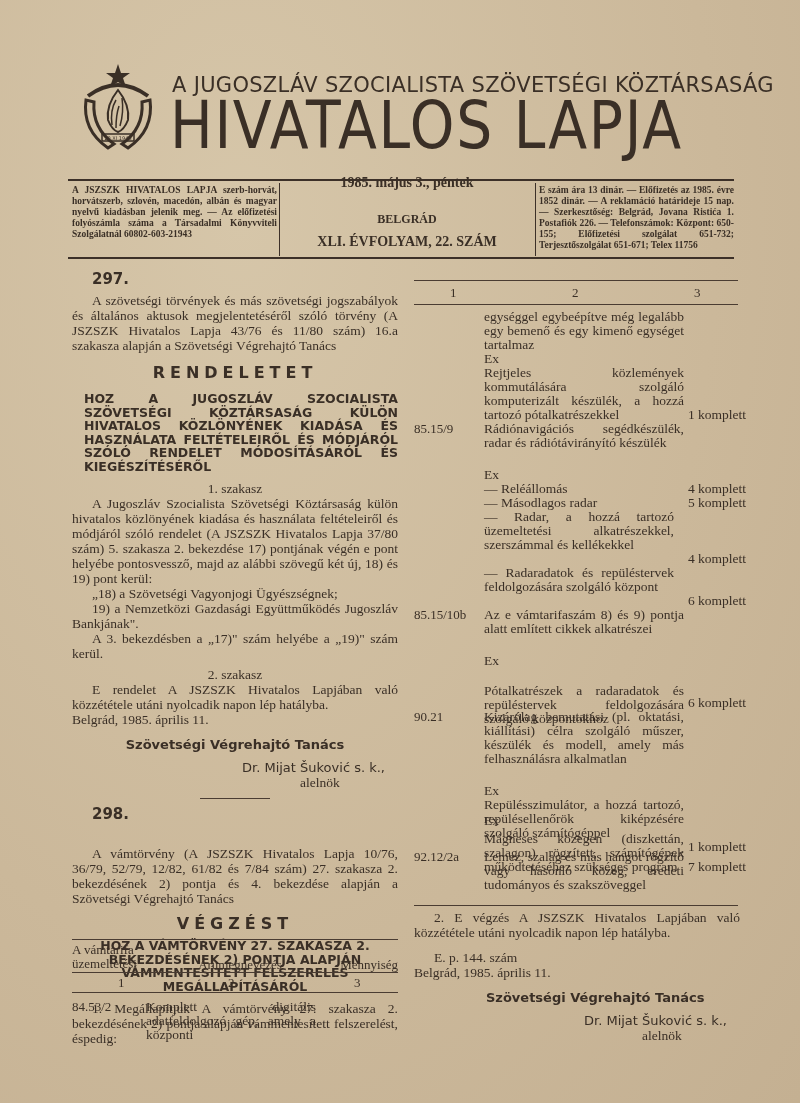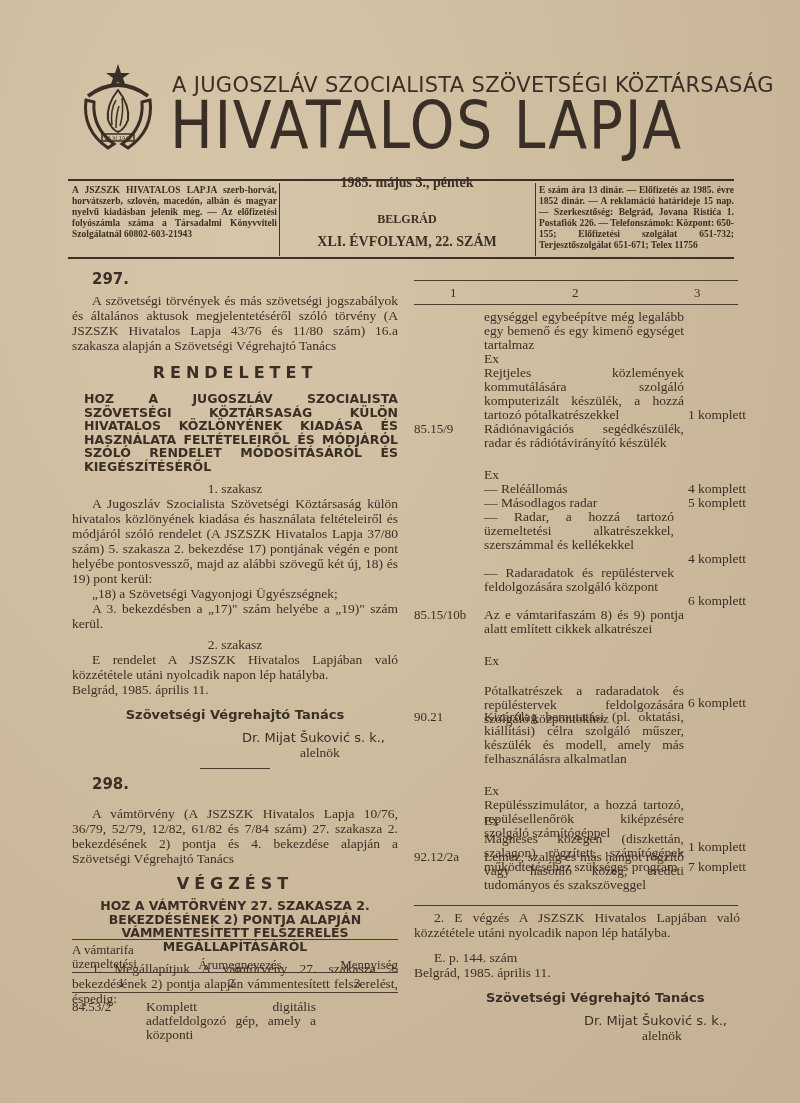--- a/index.html
+++ b/index.html
@@ -71,31 +71,32 @@
 <div class="abs rule" style="left:68px; top:257px; width:666px; height:2px;"></div>
 
 <div class="abs col" style="left:72px; top:272px; width:326px;">
   <div class="heading-num" style="margin-left:20px;">297.</div>
   <p class="p-indent" style="margin-top:6px;">A szövetségi törvények és más szövetségi jogszabályok és általános aktusok megjelentetéséről szóló törvény (A JSZSZK Hivatalos Lapja 43/76 és 11/80 szám) 16.a szakasza alapján a Szövetségi Végrehajtó Tanács</p>
   <div class="spaced-title" style="margin-top:12px;">RENDELETET</div>
   <div class="caps-title" style="margin-top:12px; text-align:justify;margin-left:12px;">HOZ A JUGOSZLÁV SZOCIALISTA SZÖVETSÉGI KÖZTÁRSASÁG KÜLÖN HIVATALOS KÖZLÖNYÉNEK KIADÁSA ÉS HASZNÁLATA FELTÉTELEIRŐL ÉS MÓDJÁRÓL SZÓLÓ RENDELET MÓDOSÍTÁSÁRÓL ÉS KIEGÉSZÍTÉSÉRŐL</div>
   <div class="center" style="margin-top:8px;">1. szakasz</div>
   <p class="p-indent">A Jugoszláv Szocialista Szövetségi Köztársaság külön hivatalos közlönyének kiadása és használata feltételeiről és módjáról szóló rendelet (A JSZSZK Hivatalos Lapja 37/80 szám) 5. szakasza 2. bekezdése 17) pontjának végén e pont helyébe pontosvessző, majd az alábbi szövegű két új, 18) és 19) pont kerül:</p>
   <p class="p-indent">„18) a Szövetségi Vagyonjogi Ügyészségnek;</p>
+  <p class="p-indent">19) a Nemzetközi Gazdasági Együttműködés Jugoszláv Bankjának".</p>
   <p class="p-indent">A 3. bekezdésben a „17)" szám helyébe a „19)" szám kerül.</p>
   <div class="center" style="margin-top:6px;">2. szakasz</div>
   <p class="p-indent">E rendelet A JSZSZK Hivatalos Lapjában való közzététele utáni nyolcadik napon lép hatályba.</p>
   <div>Belgrád, 1985. április 11.</div>
   <div class="sig-org center" style="margin-top:10px;">Szövetségi Végrehajtó Tanács</div>
   <div class="sig-name" style="margin-top:8px; padding-left:170px;">Dr. Mijat Šuković s. k.,</div>
   <div style="padding-left:228px;">alelnök</div>
   <div class="hline" style="width:70px; margin:8px auto 0;"></div>
 
   <div class="heading-num" style="margin-left:20px; margin-top:8px;">298.</div>
-  <p class="p-indent" style="margin-top:14px;">A vámtörvény (A JSZSZK Hivatalos Lapja 10/76, 36/79, 52/79, 12/82, 61/82 és 7/84 szám) 27. szakasza 2. bekezdésének 2) pontja és 4. bekezdése alapján a Szövetségi Végrehajtó Tanács</p>
+  <p class="p-indent" style="margin-top:24px;">A vámtörvény (A JSZSZK Hivatalos Lapja 10/76, 36/79, 52/79, 12/82, 61/82 és 7/84 szám) 27. szakasza 2. bekezdésének 2) pontja és 4. bekezdése alapján a Szövetségi Végrehajtó Tanács</p>
   <div class="spaced-title" style="margin-top:10px;">VÉGZÉST</div>
   <div class="caps-title" style="margin-top:8px;">HOZ A VÁMTÖRVÉNY 27. SZAKASZA 2. BEKEZDÉSÉNEK 2) PONTJA ALAPJÁN VÁMMENTESÍTETT FELSZERELÉS MEGÁLLAPÍTÁSÁRÓL</div>
   <p class="p-indent" style="margin-top:8px;">1. Megállapítjuk A vámtörvény 27. szakasza 2. bekezdésének 2) pontja alapján vámmentesített felszerelést, éspedig:</p>
 </div>
 
 <div class="abs hline" style="left:72px; top:939px; width:326px;"></div>
 <div class="abs" style="left:72px; top:943px; width:80px; font-size:13px; line-height:14px;">A vámtarifa üzemeltetési</div>
 <div class="abs center" style="left:180px; top:957px; width:120px; font-size:13px;">Árumegnevezés</div>
 <div class="abs" style="left:310px; top:957px; width:88px; font-size:13px; text-align:right;">Mennyiség</div>
 <div class="abs hline" style="left:72px; top:972px; width:326px;"></div>

